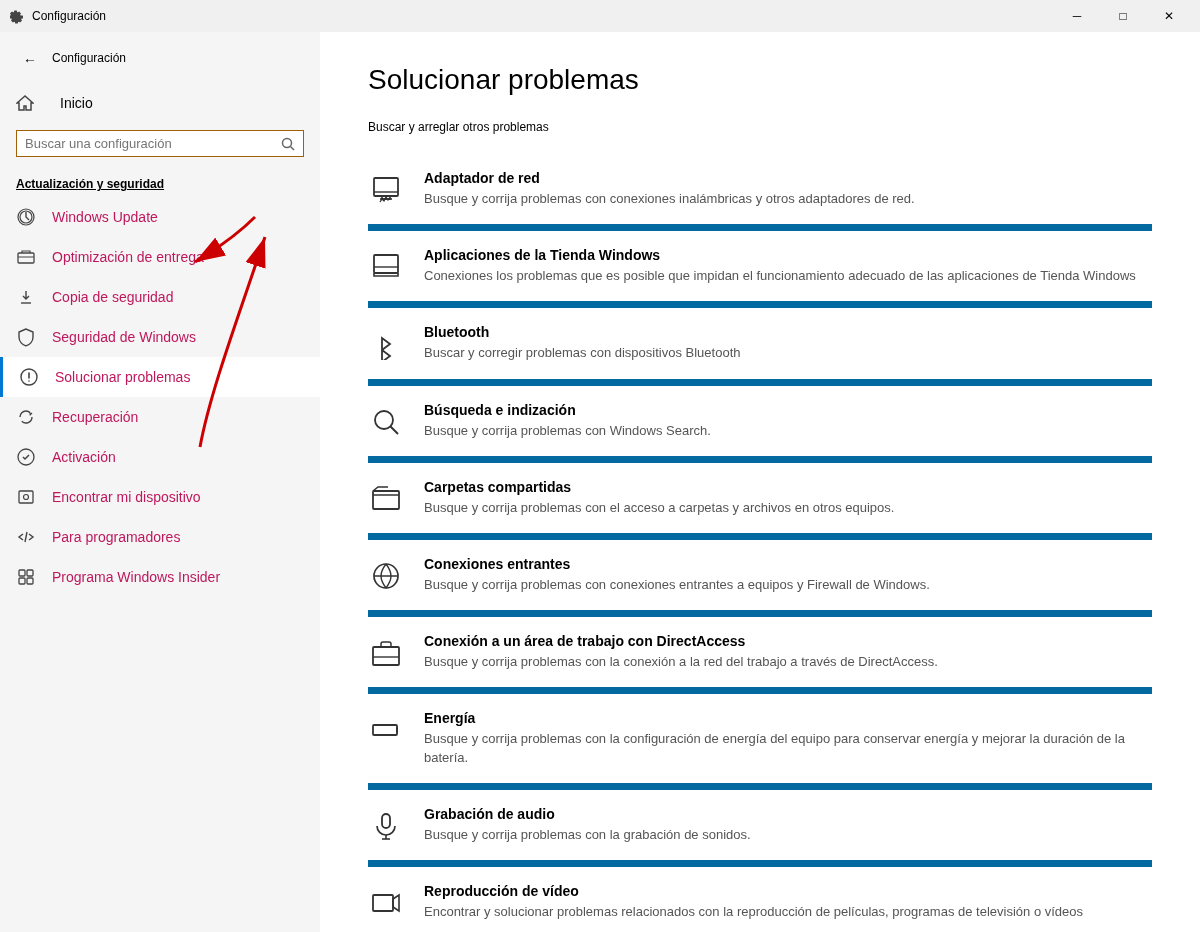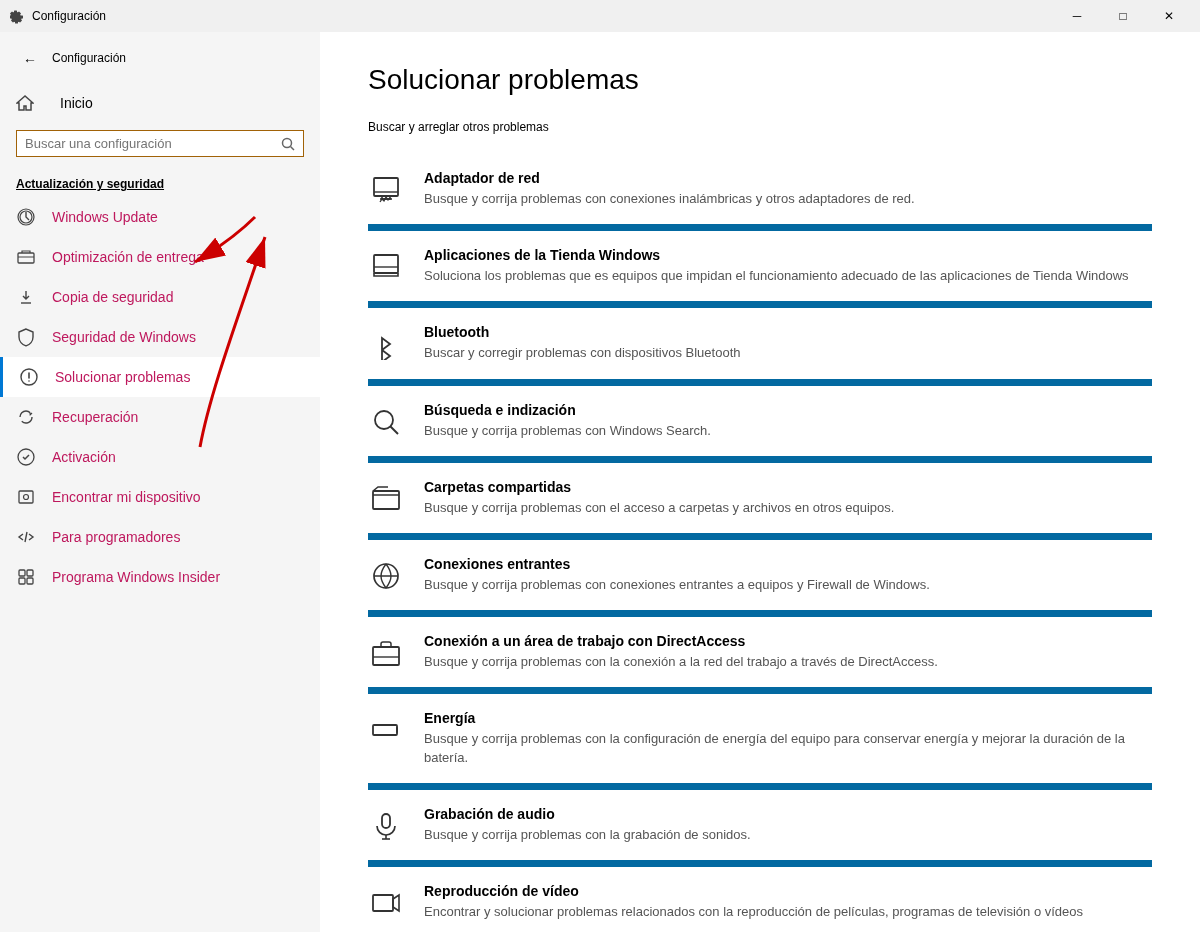--- a/index.html
+++ b/index.html
@@ -384,21 +384,21 @@
     <div class="troubleshoot-item">
       <div class="item-icon">
         <svg width="32" height="32" viewBox="0 0 32 32">
             <rect x="4" y="4" width="24" height="18" rx="1" fill="none" stroke="#333" stroke-width="1.8"></rect>
             <line x1="4" y1="16" x2="28" y2="16" stroke="#333" stroke-width="1.4"></line>
             <path d="M4 22v3h24v-3" fill="none" stroke="#333" stroke-width="1.6"></path>
           </svg>
       </div>
       <div class="item-content">
         <div class="item-title">Aplicaciones de la Tienda Windows</div>
-        <div class="item-desc">Soluciona los problemas que es equipos que impidan el funcionamiento adecuado de las aplicaciones de Tienda Windows</div>
+        <div class="item-desc">Conexiones los problemas que es posible que impidan el funcionamiento adecuado de las aplicaciones de Tienda Windows</div>
       </div>
     </div>
 
     <div class="troubleshoot-item">
       <div class="item-icon">
         <svg width="32" height="32" viewBox="0 0 32 32">
             <path d="M12 22l8-6-8-6v24l8-6-8-6" fill="none" stroke="#333" stroke-width="1.8"></path>
           </svg>
       </div>
       <div class="item-content">

